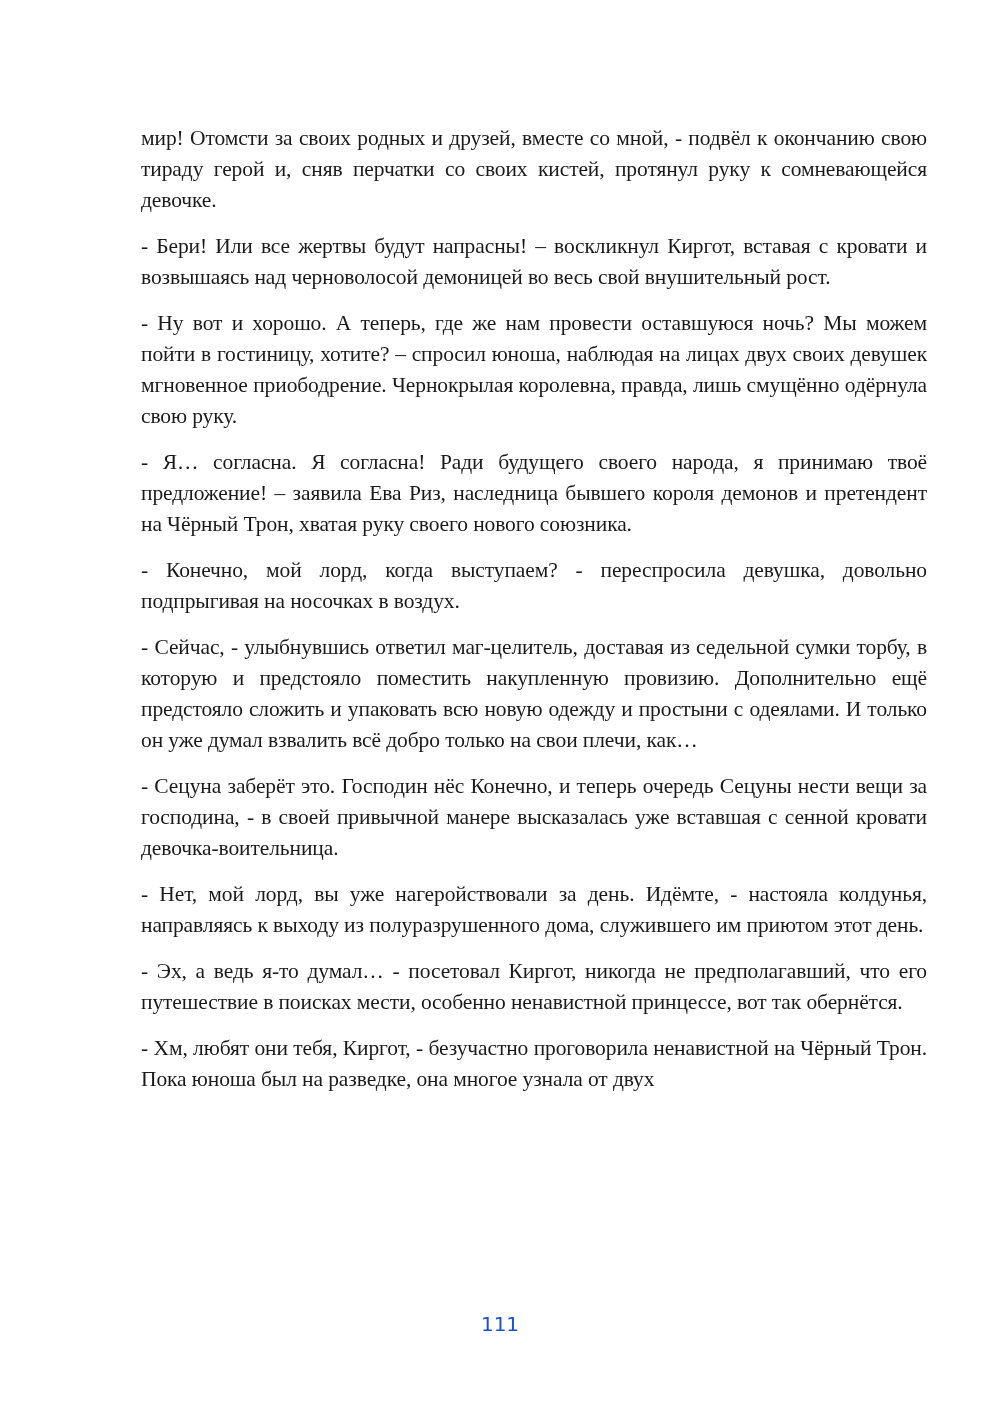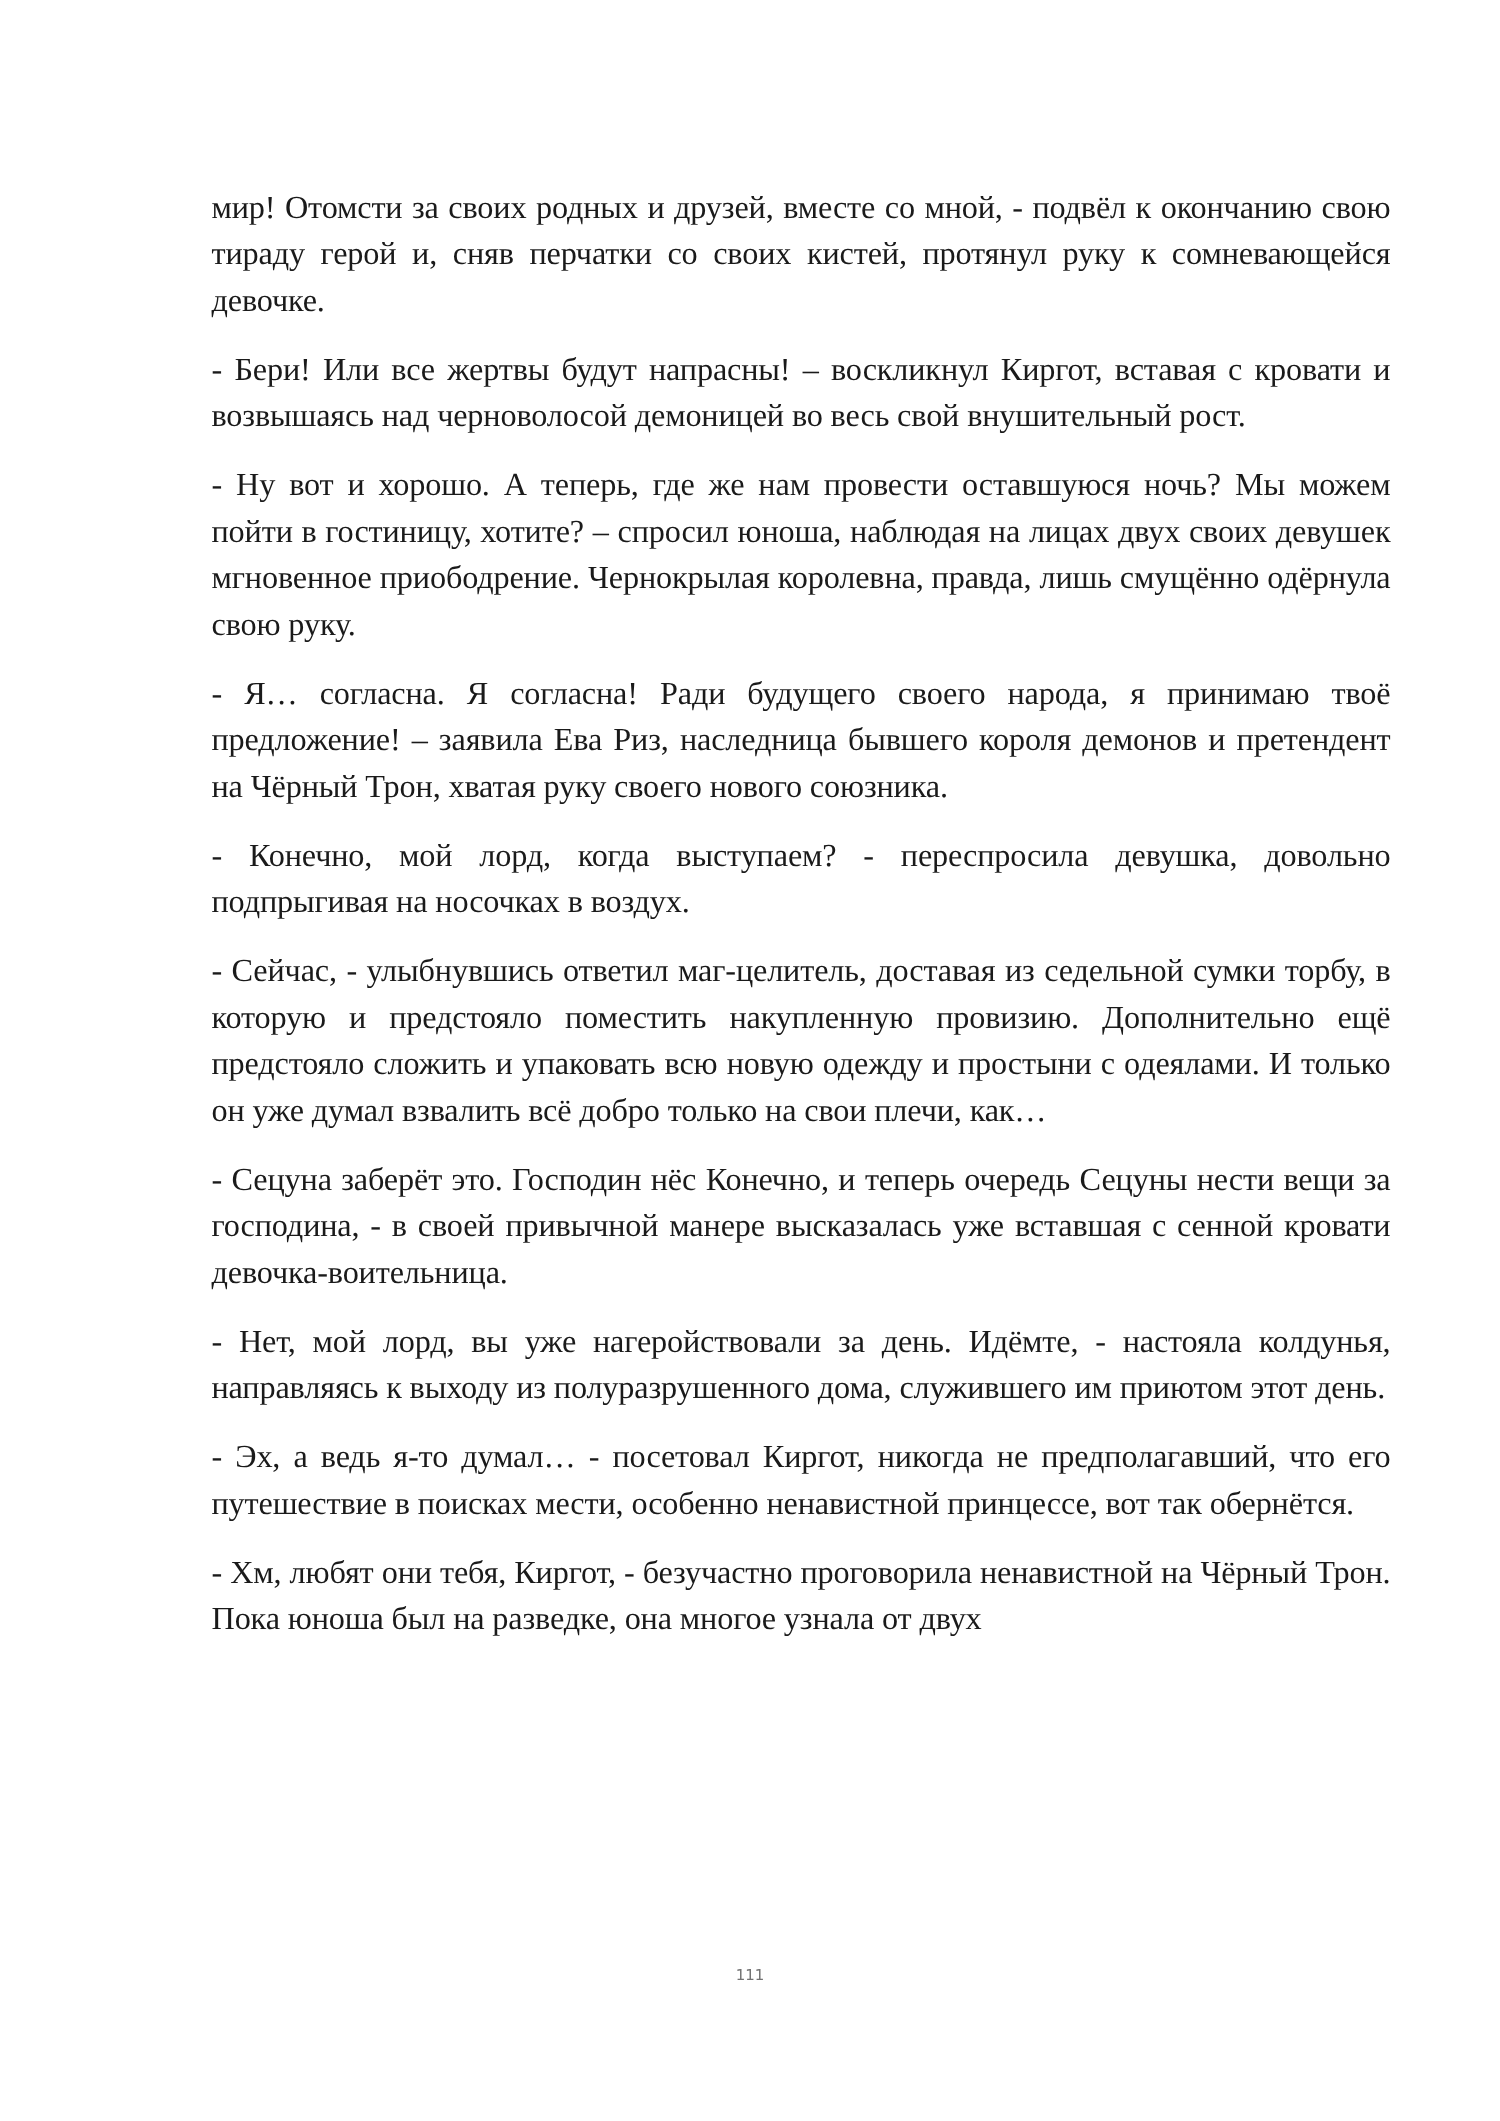--- a/index.html
+++ b/index.html
@@ -29,22 +29,22 @@
       margin: 0 0 15px 0;
       letter-spacing: -0.1px;
     }
     .page-number {
       position: absolute;
       left: 0;
       width: 1000px;
       top: 1312px;
       text-align: center;
       font-family: "DejaVu Sans", sans-serif;
-      font-size: 10px;
-      color: #737373;
+      font-size: 20px;
+      color: #1d4ed8;
     }
   </style>
 </head>
 <body>
 
 <div class="page">
   <p class="para">мир! Отомсти за своих родных и друзей, вместе со мной, - подвёл к окончанию свою тираду герой и, сняв перчатки со своих кистей, протянул руку к сомневающейся девочке.</p>
   <p class="para">- Бери! Или все жертвы будут напрасны! – воскликнул Киргот, вставая с кровати и возвышаясь над черноволосой демоницей во весь свой внушительный рост.</p>
   <p class="para">- Ну вот и хорошо. А теперь, где же нам провести оставшуюся ночь? Мы можем пойти в гостиницу, хотите? – спросил юноша, наблюдая на лицах двух своих девушек мгновенное приободрение. Чернокрылая королевна, правда, лишь смущённо одёрнула свою руку.</p>
   <p class="para">- Я… согласна. Я согласна! Ради будущего своего народа, я принимаю твоё предложение! – заявила Ева Риз, наследница бывшего короля демонов и претендент на Чёрный Трон, хватая руку своего нового союзника.</p>

